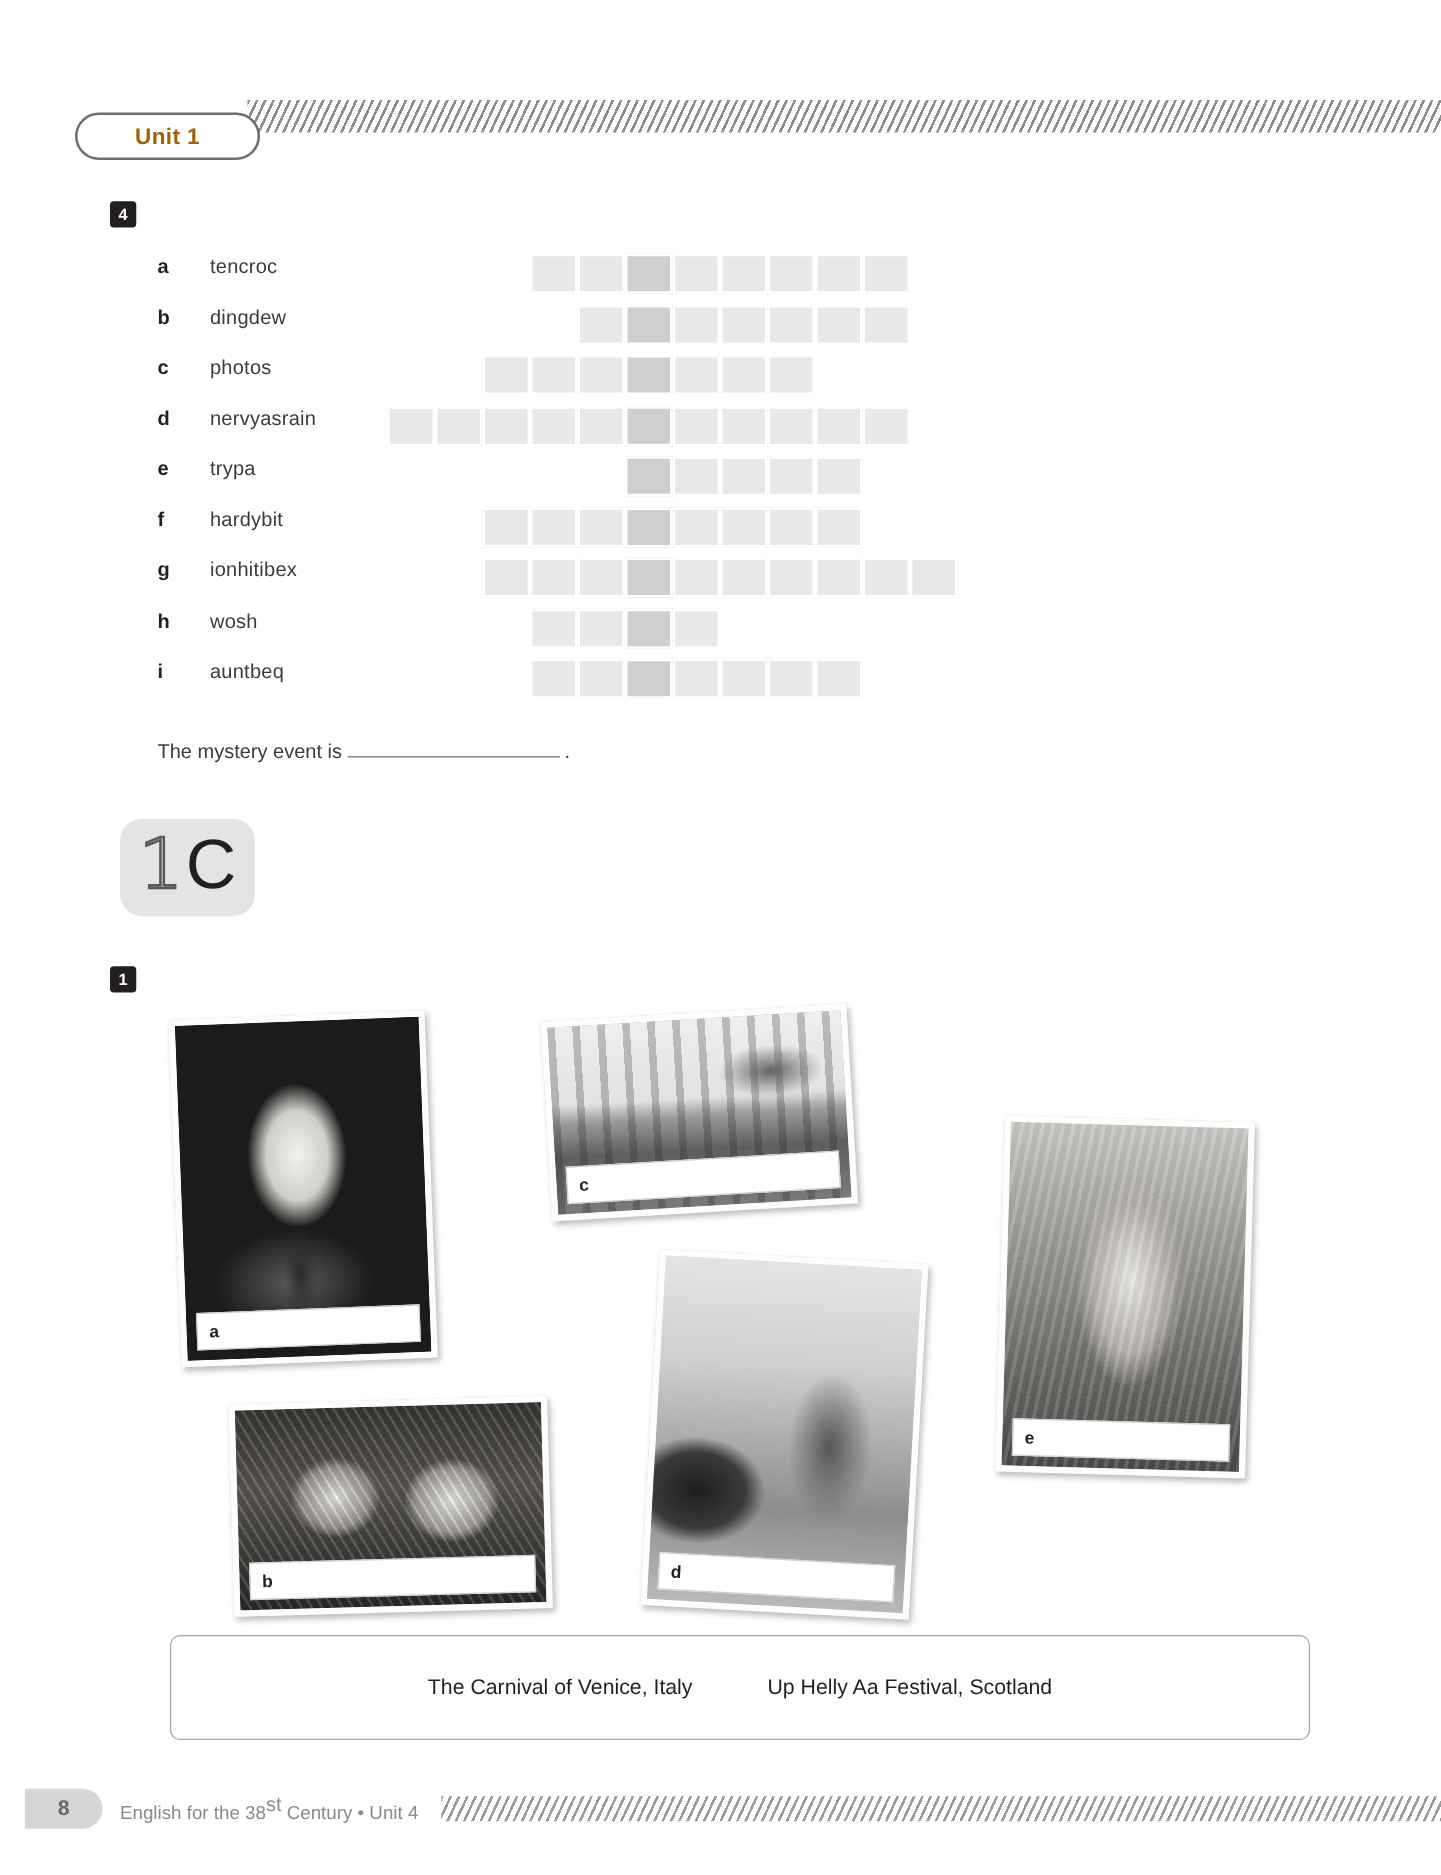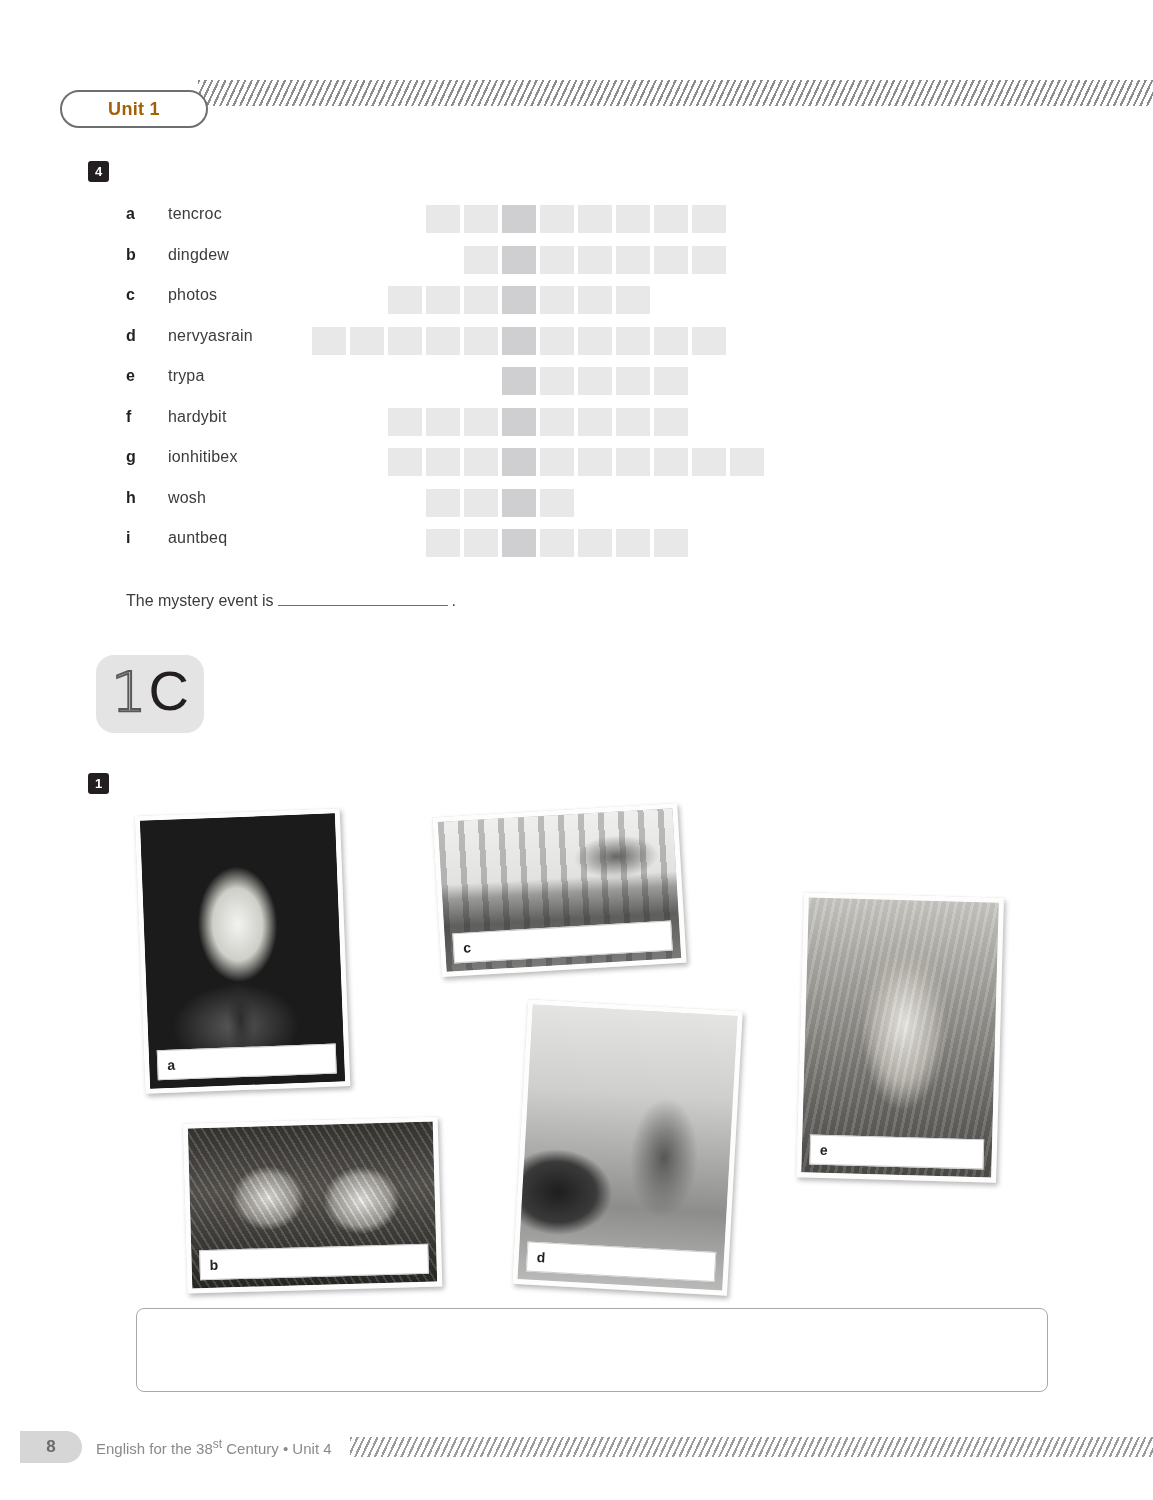--- a/index.html
+++ b/index.html
@@ -336,21 +336,21 @@
     font-size: 17px;
     color: #6a6a6c;
     font-weight: bold;
   }
   .footer-text {
     margin-left: 14px;
     font-size: 15px;
     color: #8a8a8c;
     white-space: nowrap;
   }
-  .footer-text sup { font-size: 12px; }
+  .footer-text sup { font-size: 16px; }
   .footer-hatch {
     flex: 1;
     height: 20px;
     margin-left: 18px;
     background: repeating-linear-gradient(
       115deg,
       #9a9a9c 0px, #9a9a9c 2px,
       #ffffff 2px, #ffffff 6px
     );
   }
@@ -510,20 +510,24 @@
   <div class="img"></div>
   <div class="label-strip">d</div>
 </div>
 
 <div class="photo" id="photo-b">
   <div class="img"></div>
   <div class="label-strip">b</div>
 </div>
 
 <div class="word-box">
+  <div class="wb-row row2" id="wb-row2">
+      <span>The Carnival of Venice, Italy</span>
+      <span>Up Helly Aa Festival, Scotland</span>
+    </div>
 </div>
 
 <div class="footer">
   <div class="page-num-pill">8</div>
   <div class="footer-text">
     <span>English for the 38</span><sup>st</sup><span> Century • Unit 4</span>
   </div>
   <div class="footer-hatch"></div>
 </div>
 

